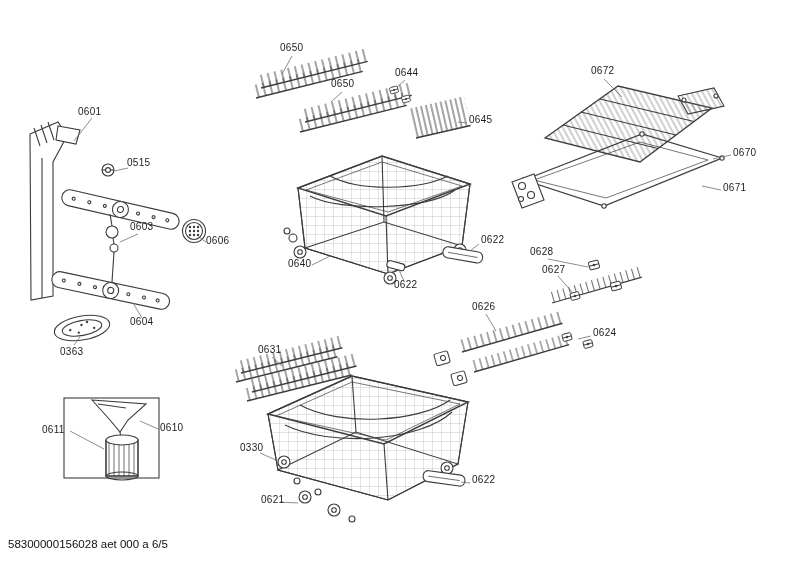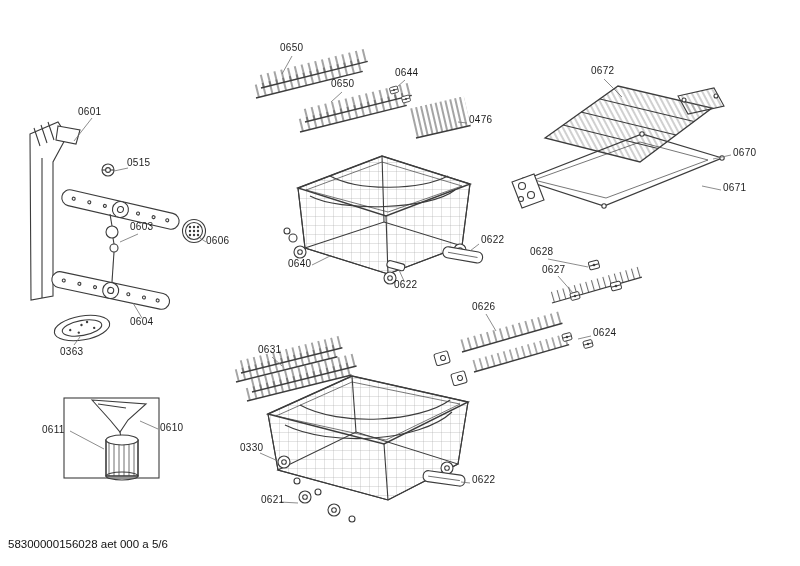--- a/index.html
+++ b/index.html
@@ -262,30 +262,30 @@
   <div class="callout" style="left:127px;top:157px">0515</div>
   <div class="callout" style="left:130px;top:221px">0603</div>
   <div class="callout" style="left:206px;top:235px">0606</div>
   <div class="callout" style="left:130px;top:316px">0604</div>
   <div class="callout" style="left:60px;top:346px">0363</div>
   <div class="callout" style="left:42px;top:424px">0611</div>
   <div class="callout" style="left:160px;top:422px">0610</div>
   <div class="callout" style="left:280px;top:42px">0650</div>
   <div class="callout" style="left:331px;top:78px">0650</div>
   <div class="callout" style="left:395px;top:67px">0644</div>
-  <div class="callout" style="left:469px;top:114px">0476</div>
+  <div class="callout" style="left:469px;top:114px">0645</div>
   <div class="callout" style="left:288px;top:258px">0640</div>
   <div class="callout" style="left:481px;top:234px">0622</div>
   <div class="callout" style="left:394px;top:279px">0622</div>
   <div class="callout" style="left:591px;top:65px">0672</div>
   <div class="callout" style="left:733px;top:147px">0670</div>
   <div class="callout" style="left:723px;top:182px">0671</div>
   <div class="callout" style="left:530px;top:246px">0628</div>
   <div class="callout" style="left:542px;top:264px">0627</div>
   <div class="callout" style="left:472px;top:301px">0626</div>
   <div class="callout" style="left:593px;top:327px">0624</div>
   <div class="callout" style="left:258px;top:344px">0631</div>
   <div class="callout" style="left:240px;top:442px">0330</div>
   <div class="callout" style="left:261px;top:494px">0621</div>
   <div class="callout" style="left:472px;top:474px">0622</div>
 
-  <div id="footer">58300000156028 aet 000 a 5/6</div>
+  <div id="footer">58300000156028 aet 000 a 6/5</div>
 </div>
 
 </body></html>

